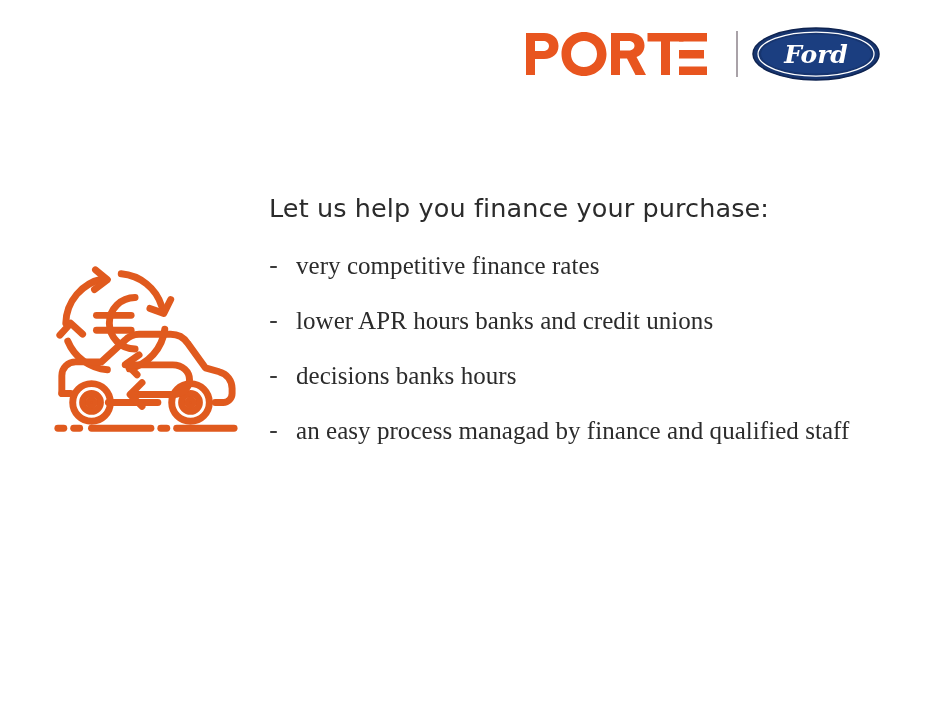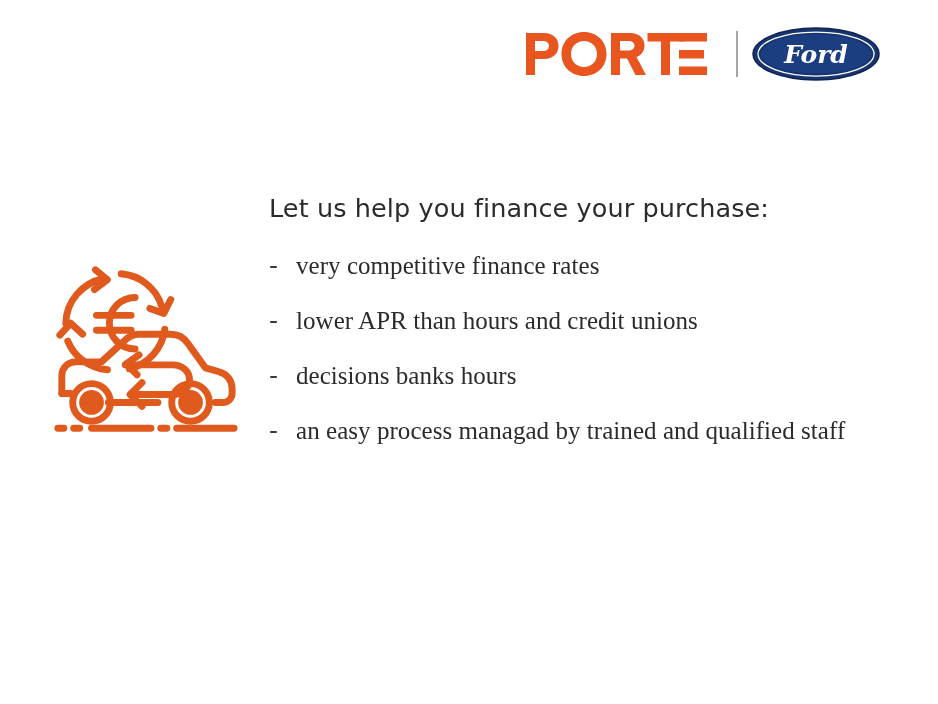--- a/index.html
+++ b/index.html
@@ -213,29 +213,29 @@
 
     <ul class="bullet-list">
 
       <li class="bullet-item">
         <span class="bullet-dash">-</span>
         <span class="bullet-text">very competitive finance rates</span>
       </li>
 
       <li class="bullet-item">
         <span class="bullet-dash">-</span>
-        <span class="bullet-text">lower APR than hours and credit unions</span>
+        <span class="bullet-text">lower APR hours banks and credit unions</span>
       </li>
 
       <li class="bullet-item">
         <span class="bullet-dash">-</span>
         <span class="bullet-text">decisions banks hours</span>
       </li>
 
       <li class="bullet-item">
         <span class="bullet-dash">-</span>
-        <span class="bullet-text">an easy process managad by trained and qualified staff</span>
+        <span class="bullet-text">an easy process managad by finance and qualified staff</span>
       </li>
 
     </ul>
   </div>
 
 </div>
 
 </body></html>

